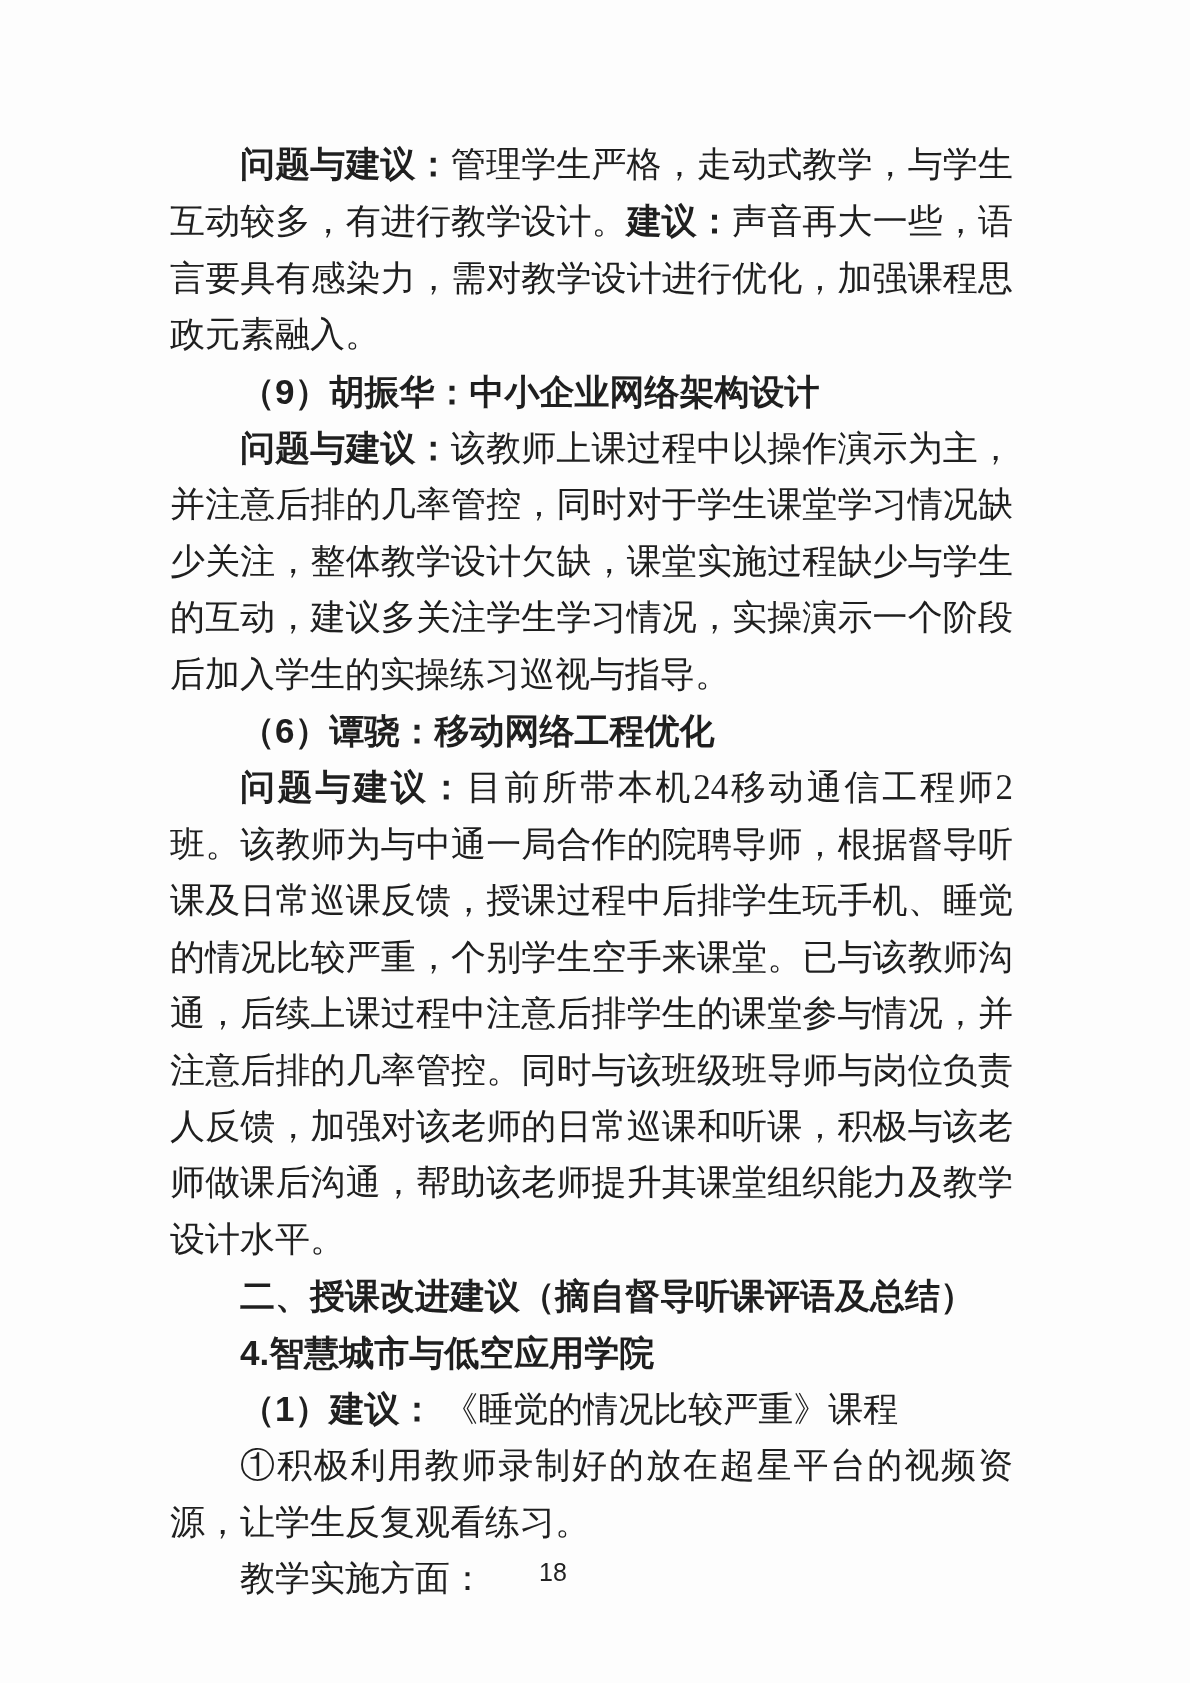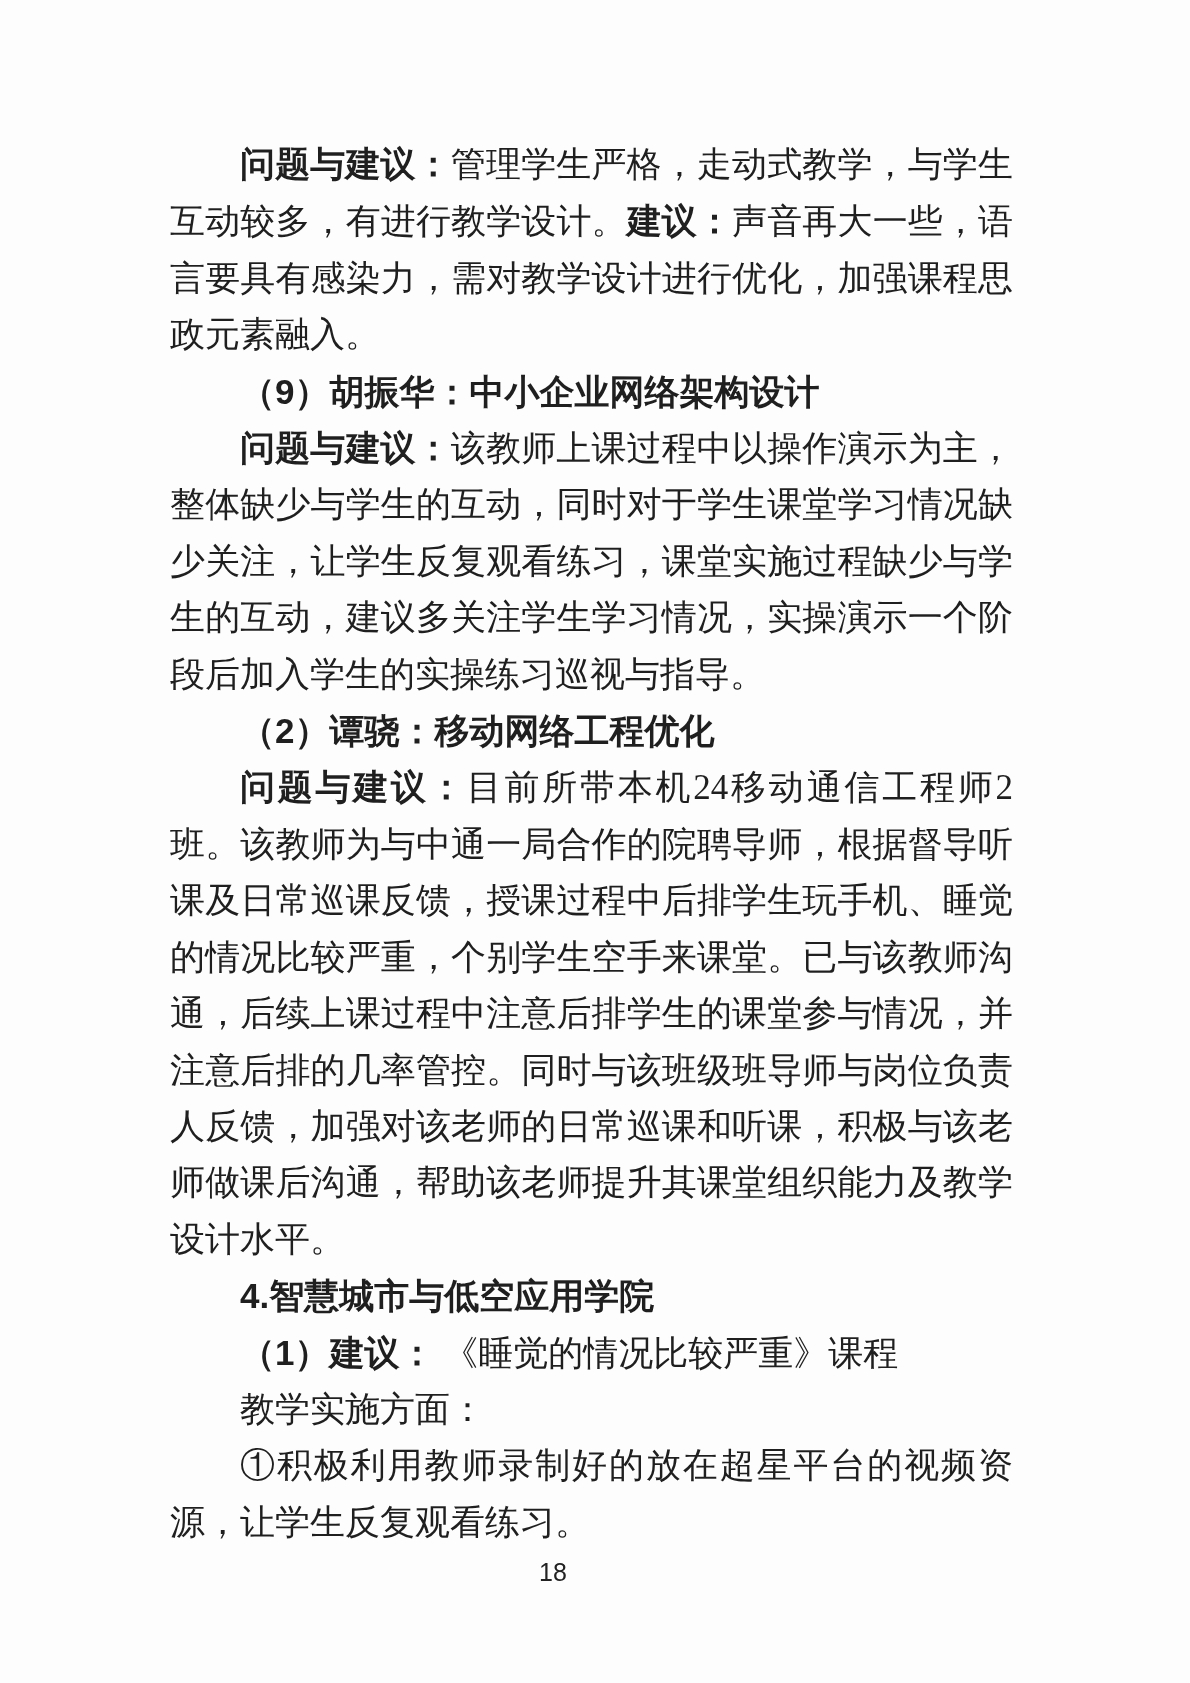--- a/index.html
+++ b/index.html
@@ -59,22 +59,23 @@
     color: #222222;
   }
 </style>
 </head>
 <body>
 
 <div class="page">
   <div class="content" id="doc-content">
       <p class="para"><span class="seg bold">问题与建议：</span><span class="seg">管理学生严格，走动式教学，与学生互动较多，有进行教学设计。</span><span class="seg bold">建议：</span><span class="seg">声音再大一些，语言要具有感染力，需对教学设计进行优化，加强课程思政元素融入。</span></p>
       <p class="heading"><span class="seg bold">（9）胡振华：中小企业网络架构设计</span></p>
-      <p class="para"><span class="seg bold">问题与建议：</span><span class="seg">该教师上课过程中以操作演示为主，整体缺少与学生的互动，同时对于学生课堂学习情况缺少关注，让学生反复观看练习，课堂实施过程缺少与学生的互动，建议多关注学生学习情况，实操演示一个阶段后加入学生的实操练习巡视与指导。</span></p>
-      <p class="heading"><span class="seg bold">（2）谭骁：移动网络工程优化</span></p>
+      <p class="para"><span class="seg bold">问题与建议：</span><span class="seg">该教师上课过程中以操作演示为主，并注意后排的几率管控，同时对于学生课堂学习情况缺少关注，整体教学设计欠缺，课堂实施过程缺少与学生的互动，建议多关注学生学习情况，实操演示一个阶段后加入学生的实操练习巡视与指导。</span></p>
+      <p class="heading"><span class="seg bold">（6）谭骁：移动网络工程优化</span></p>
       <p class="para"><span class="seg bold">问题与建议：</span><span class="seg">目前所带本机24移动通信工程师2班。该教师为与中通一局合作的院聘导师，根据督导听课及日常巡课反馈，授课过程中后排学生玩手机、睡觉的情况比较严重，个别学生空手来课堂。已与该教师沟通，后续上课过程中注意后排学生的课堂参与情况，并注意后排的几率管控。同时与该班级班导师与岗位负责人反馈，加强对该老师的日常巡课和听课，积极与该老师做课后沟通，帮助该老师提升其课堂组织能力及教学设计水平。</span></p>
+      <p class="heading"><span class="seg bold">二、授课改进建议（摘自督导听课评语及总结）</span></p>
       <p class="heading"><span class="seg bold">4.智慧城市与低空应用学院</span></p>
       <p class="para"><span class="seg bold">（1）建议：</span><span class="seg"> 《睡觉的情况比较严重》课程</span></p>
+      <p class="para"><span class="seg">①积极利用教师录制好的放在超星平台的视频资源，让学生反复观看练习。</span></p>
       <p class="para"><span class="seg">教学实施方面：</span></p>
-      <p class="para"><span class="seg">①积极利用教师录制好的放在超星平台的视频资源，让学生反复观看练习。</span></p>
     </div>
   <div class="footer">18</div>
 </div>
 
 </body></html>

